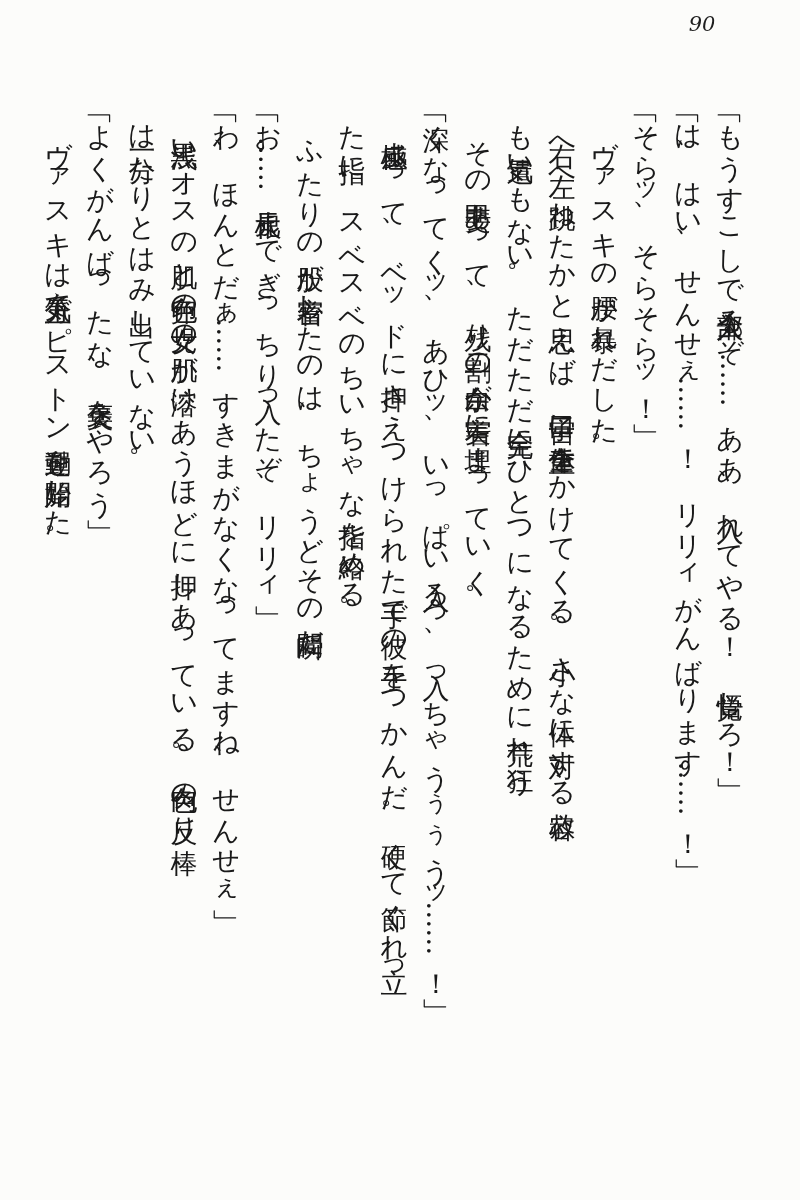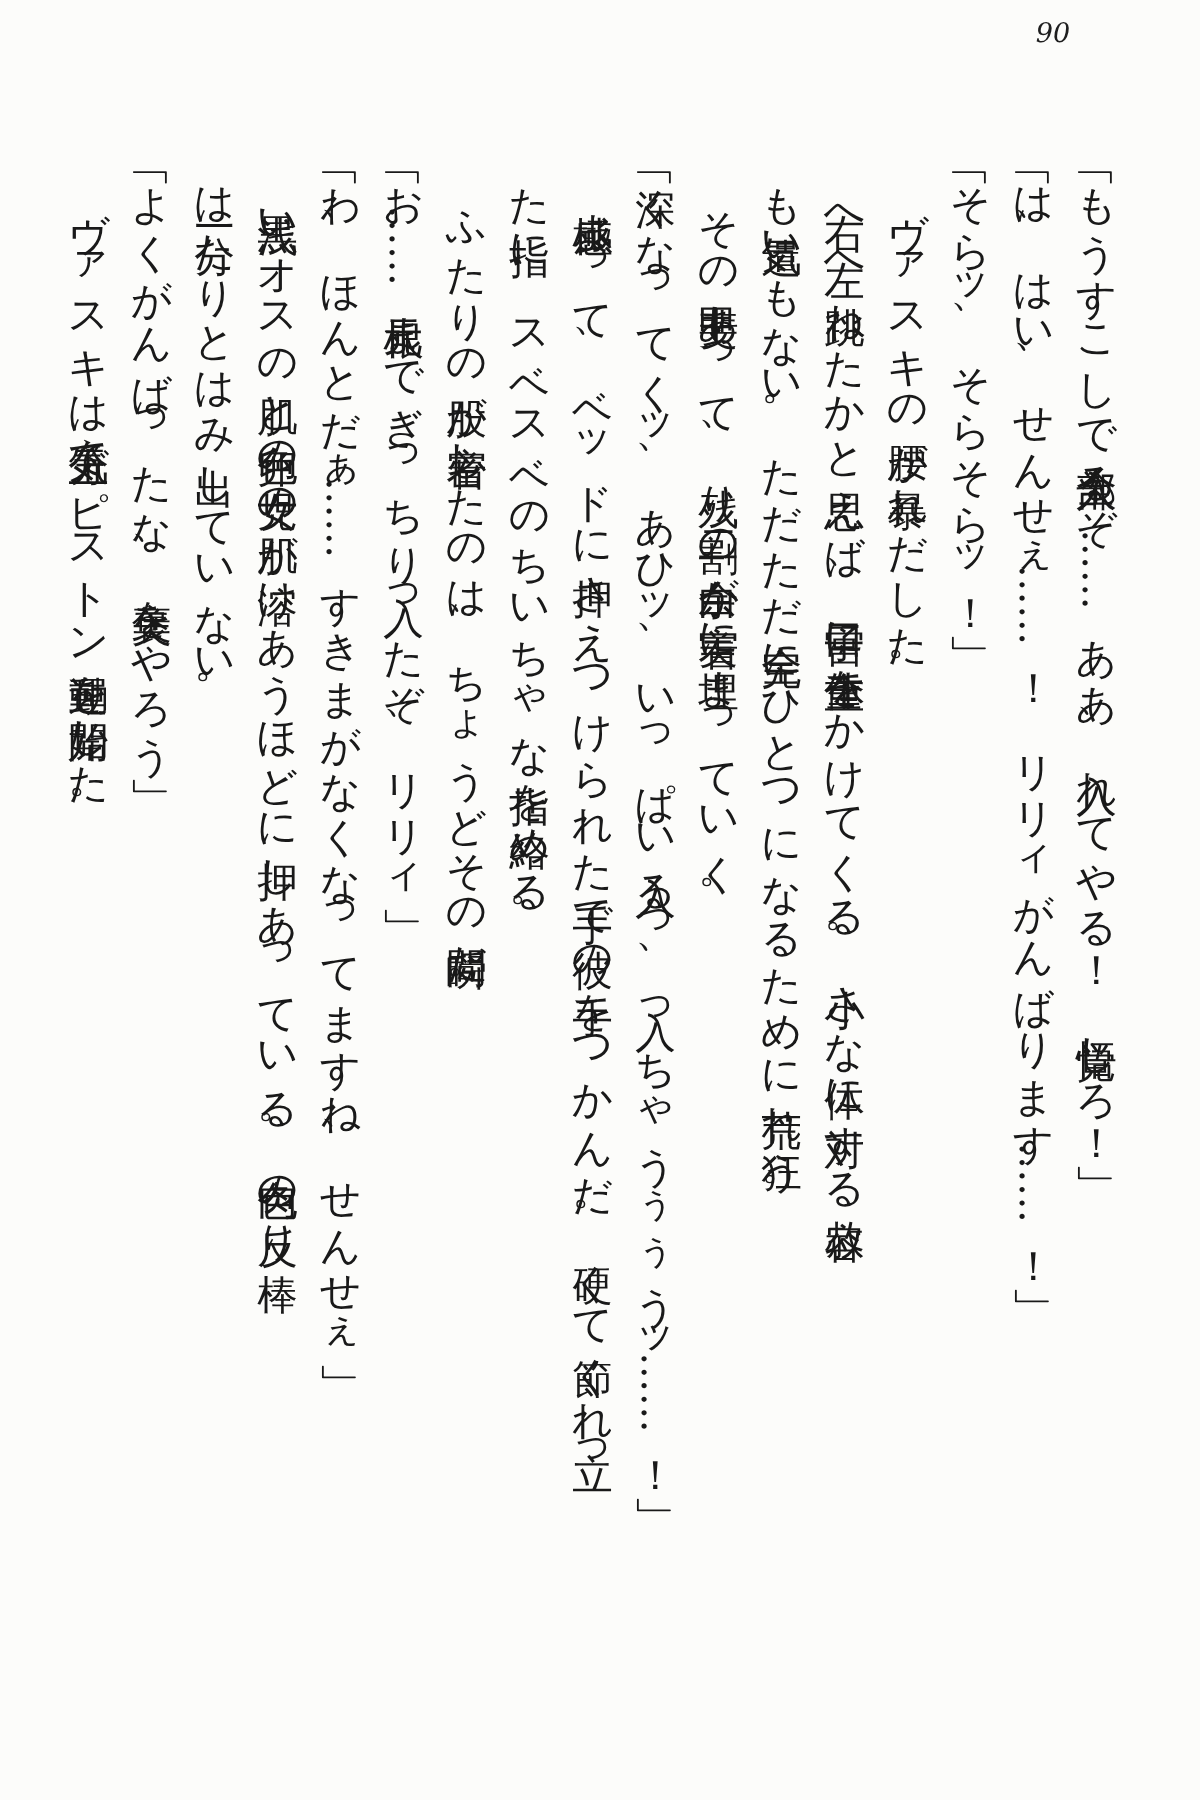--- a/index.html
+++ b/index.html
@@ -16,21 +16,21 @@
       color: #1a1a1a;
     }
     .page-number {
       position: absolute;
       top: 12px;
       left: 678px;
       width: 48px;
       text-align: center;
       font-family: "DejaVu Serif", "Liberation Serif", serif;
       font-style: italic;
-      font-size: 18px;
+      font-size: 21px;
       color: #1e1e1e;
     }
     .text-block {
       position: absolute;
       top: 106px;
       right: 49px;
       height: 1012px;
       writing-mode: vertical-rl;
       text-orientation: mixed;
       font-family: "DejaVu Serif", "Liberation Serif", serif;

